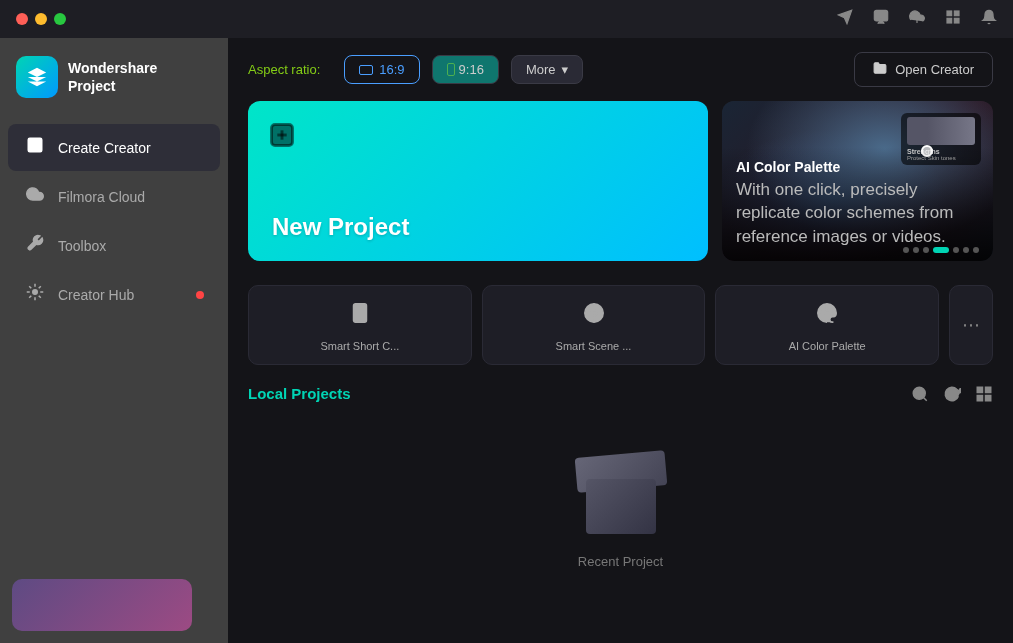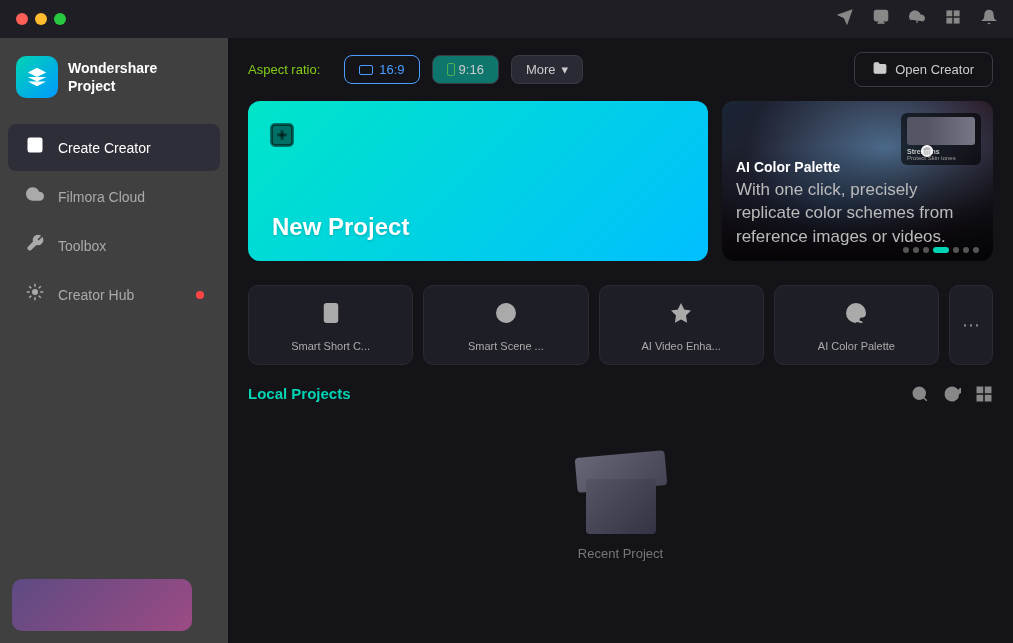--- a/index.html
+++ b/index.html
@@ -423,21 +423,21 @@
       cursor: pointer;
     }
 
     
     .empty-state {
       display: flex;
       flex-direction: column;
       align-items: center;
       justify-content: center;
       padding: 30px 0 10px;
-      gap: 12px;
+      gap: 20px;
     }
     .box-icon {
       position: relative;
       width: 90px;
       height: 80px;
     }
     .box-body {
       position: absolute;
       bottom: 0;
       left: 10px;
@@ -669,28 +669,20 @@
               <circle cx="12" cy="12" r="3"></circle>
               <line x1="12" y1="2" x2="12" y2="6"></line>
               <line x1="12" y1="18" x2="12" y2="22"></line>
             </svg>
           </span>
           <span class="shortcut-label">Smart Scene ...</span>
         </div>
         <div class="shortcut-item">
           <span class="shortcut-icon">
             <svg width="22" height="22" viewBox="0 0 24 24" fill="none" stroke="#aaa" stroke-width="1.8">
-              <path d="M12 3L9 9l-6 1 4.5 4.3L6.5 21 12 18l5.5 3-1-6.7L21 10l-6-1z"></path>
-            </svg>
-          </span>
-          <span class="shortcut-label">AI Video Enha...</span>
-        </div>
-        <div class="shortcut-item">
-          <span class="shortcut-icon">
-            <svg width="22" height="22" viewBox="0 0 24 24" fill="none" stroke="#aaa" stroke-width="1.8">
               <path d="M12 22C6.477 22 2 17.523 2 12S6.477 2 12 2s10 4.477 10 10c0 2.21-1.343 4-3 4h-1c-1.657 0-3 1.343-3 3s1.343 3 3 3h1"></path>
               <circle cx="7" cy="12" r="1.5" fill="#aaa"></circle>
               <circle cx="12" cy="8" r="1.5" fill="#aaa"></circle>
               <circle cx="17" cy="12" r="1.5" fill="#aaa"></circle>
             </svg>
           </span>
           <span class="shortcut-label">AI Color Palette</span>
         </div>
         <div class="shortcut-item" style="flex:0 0 44px; justify-content:center; align-items:center; display:flex;">
           <span class="more-dots">⋯</span>

